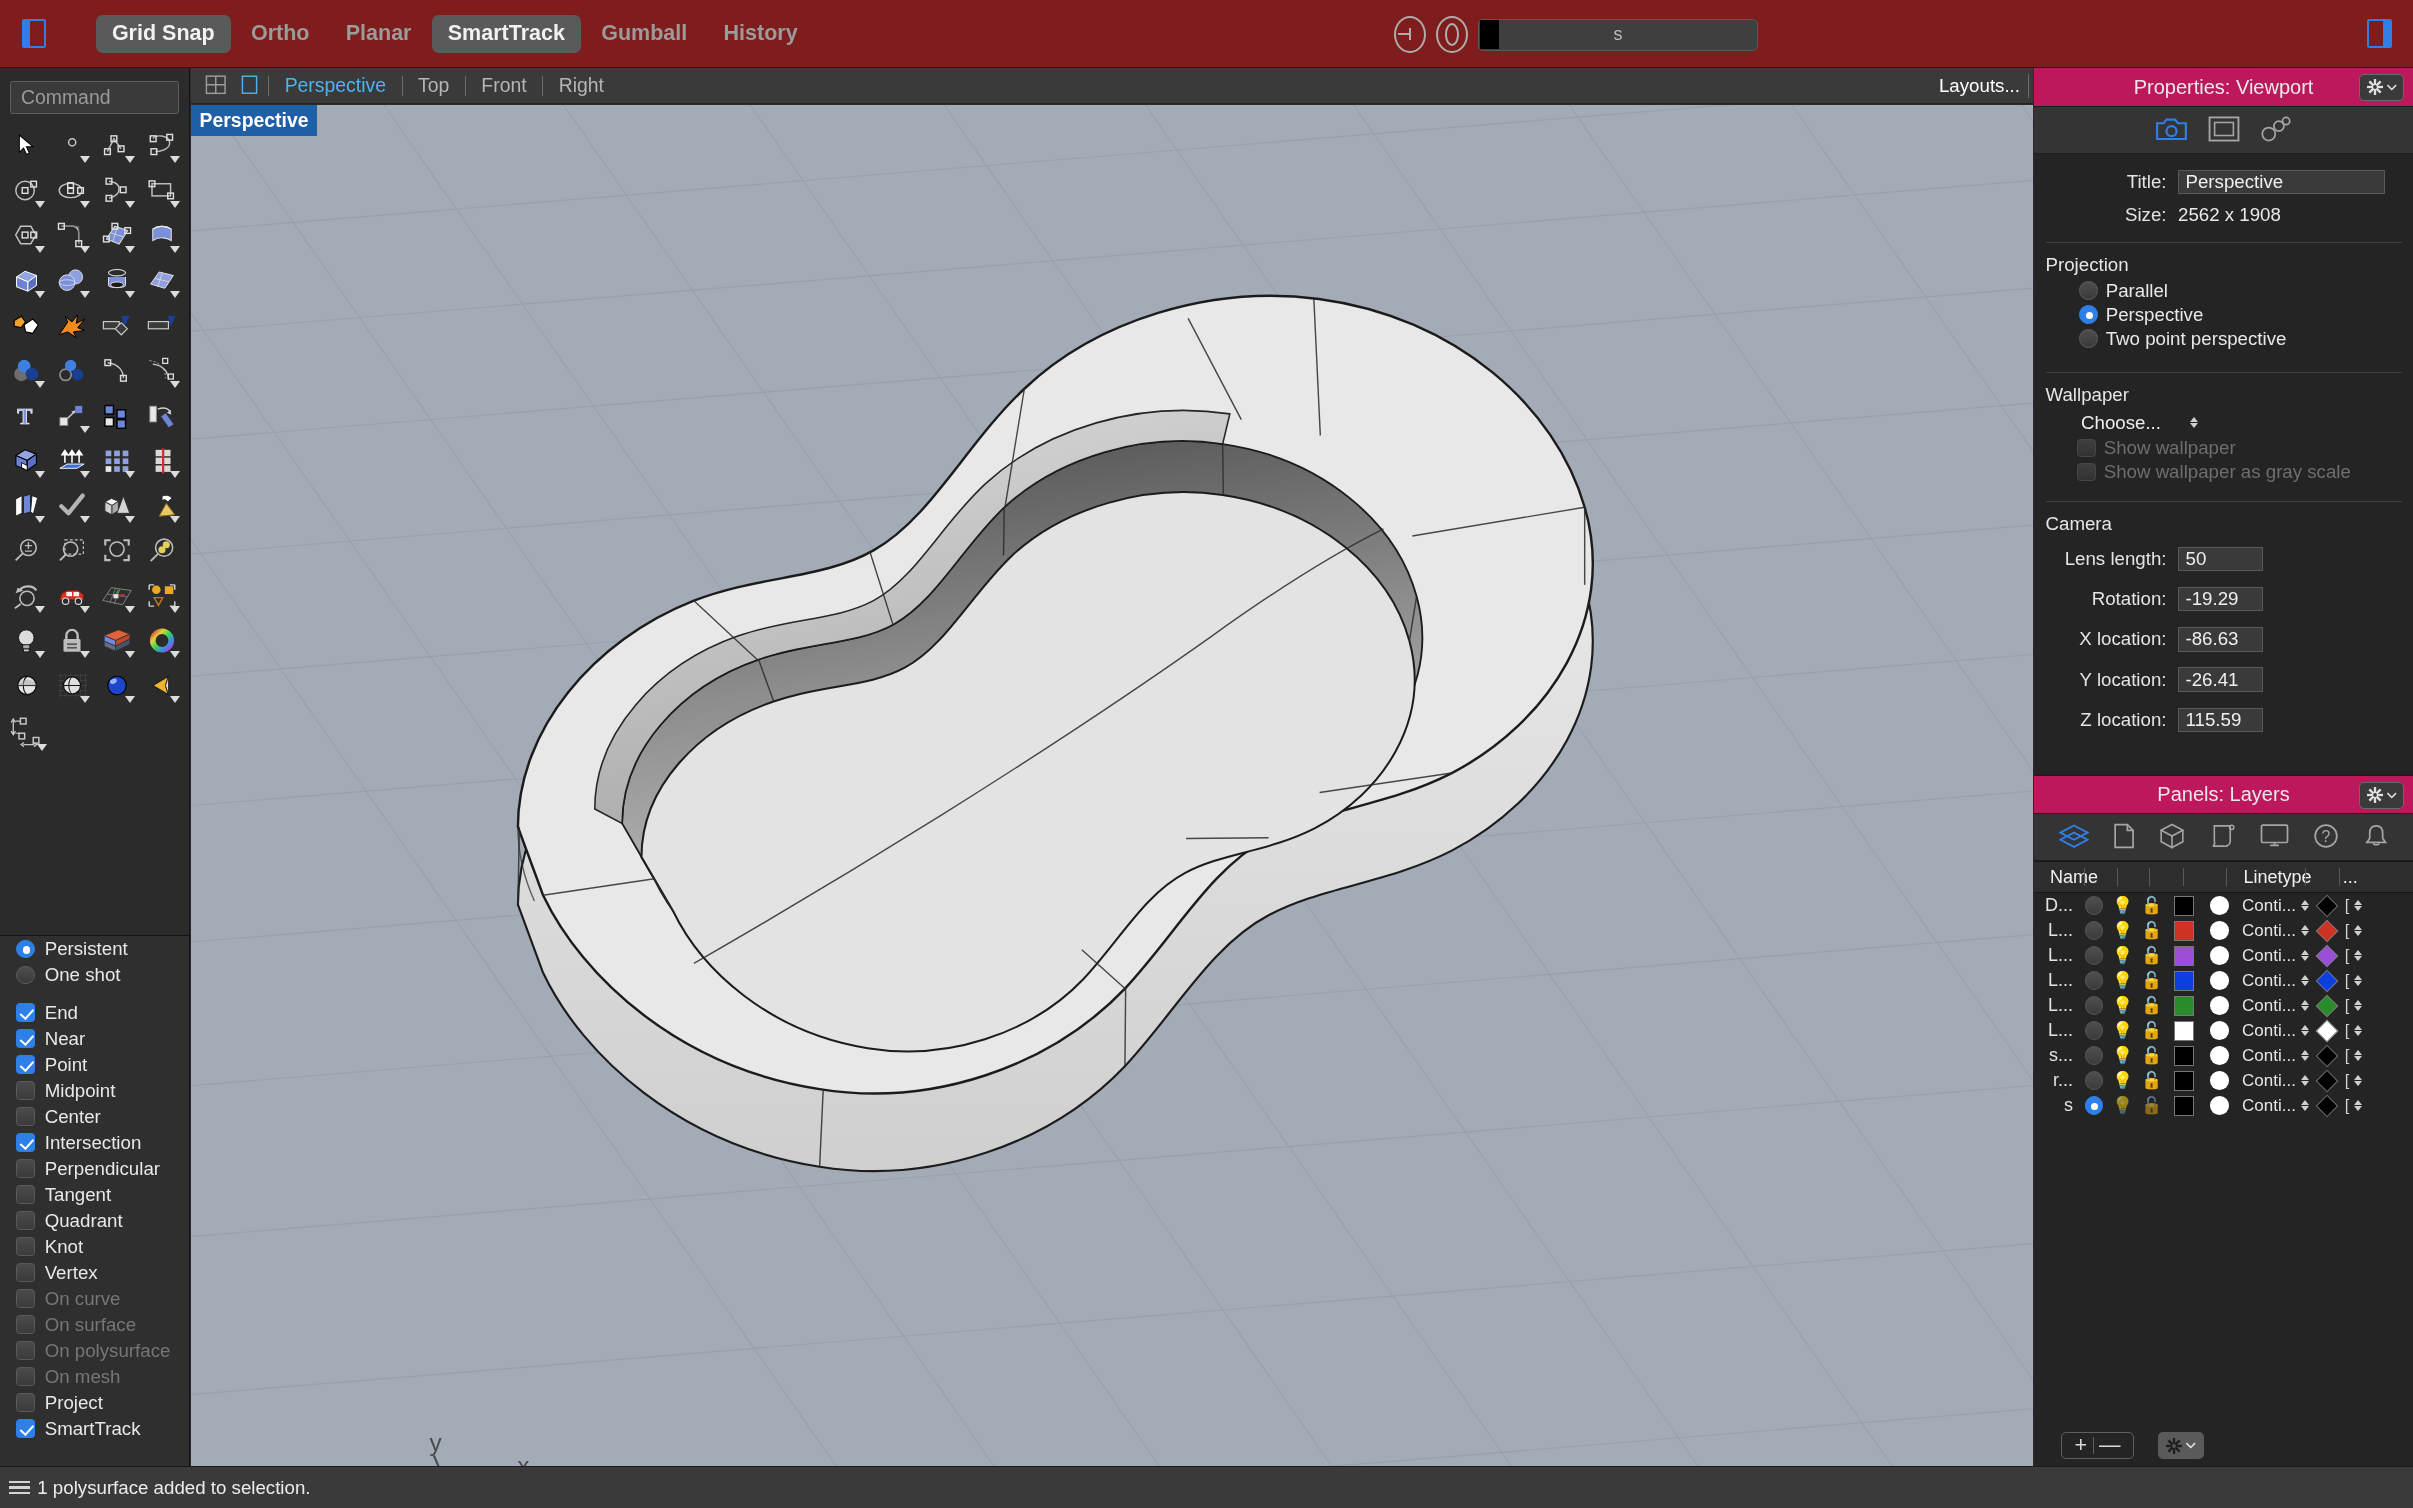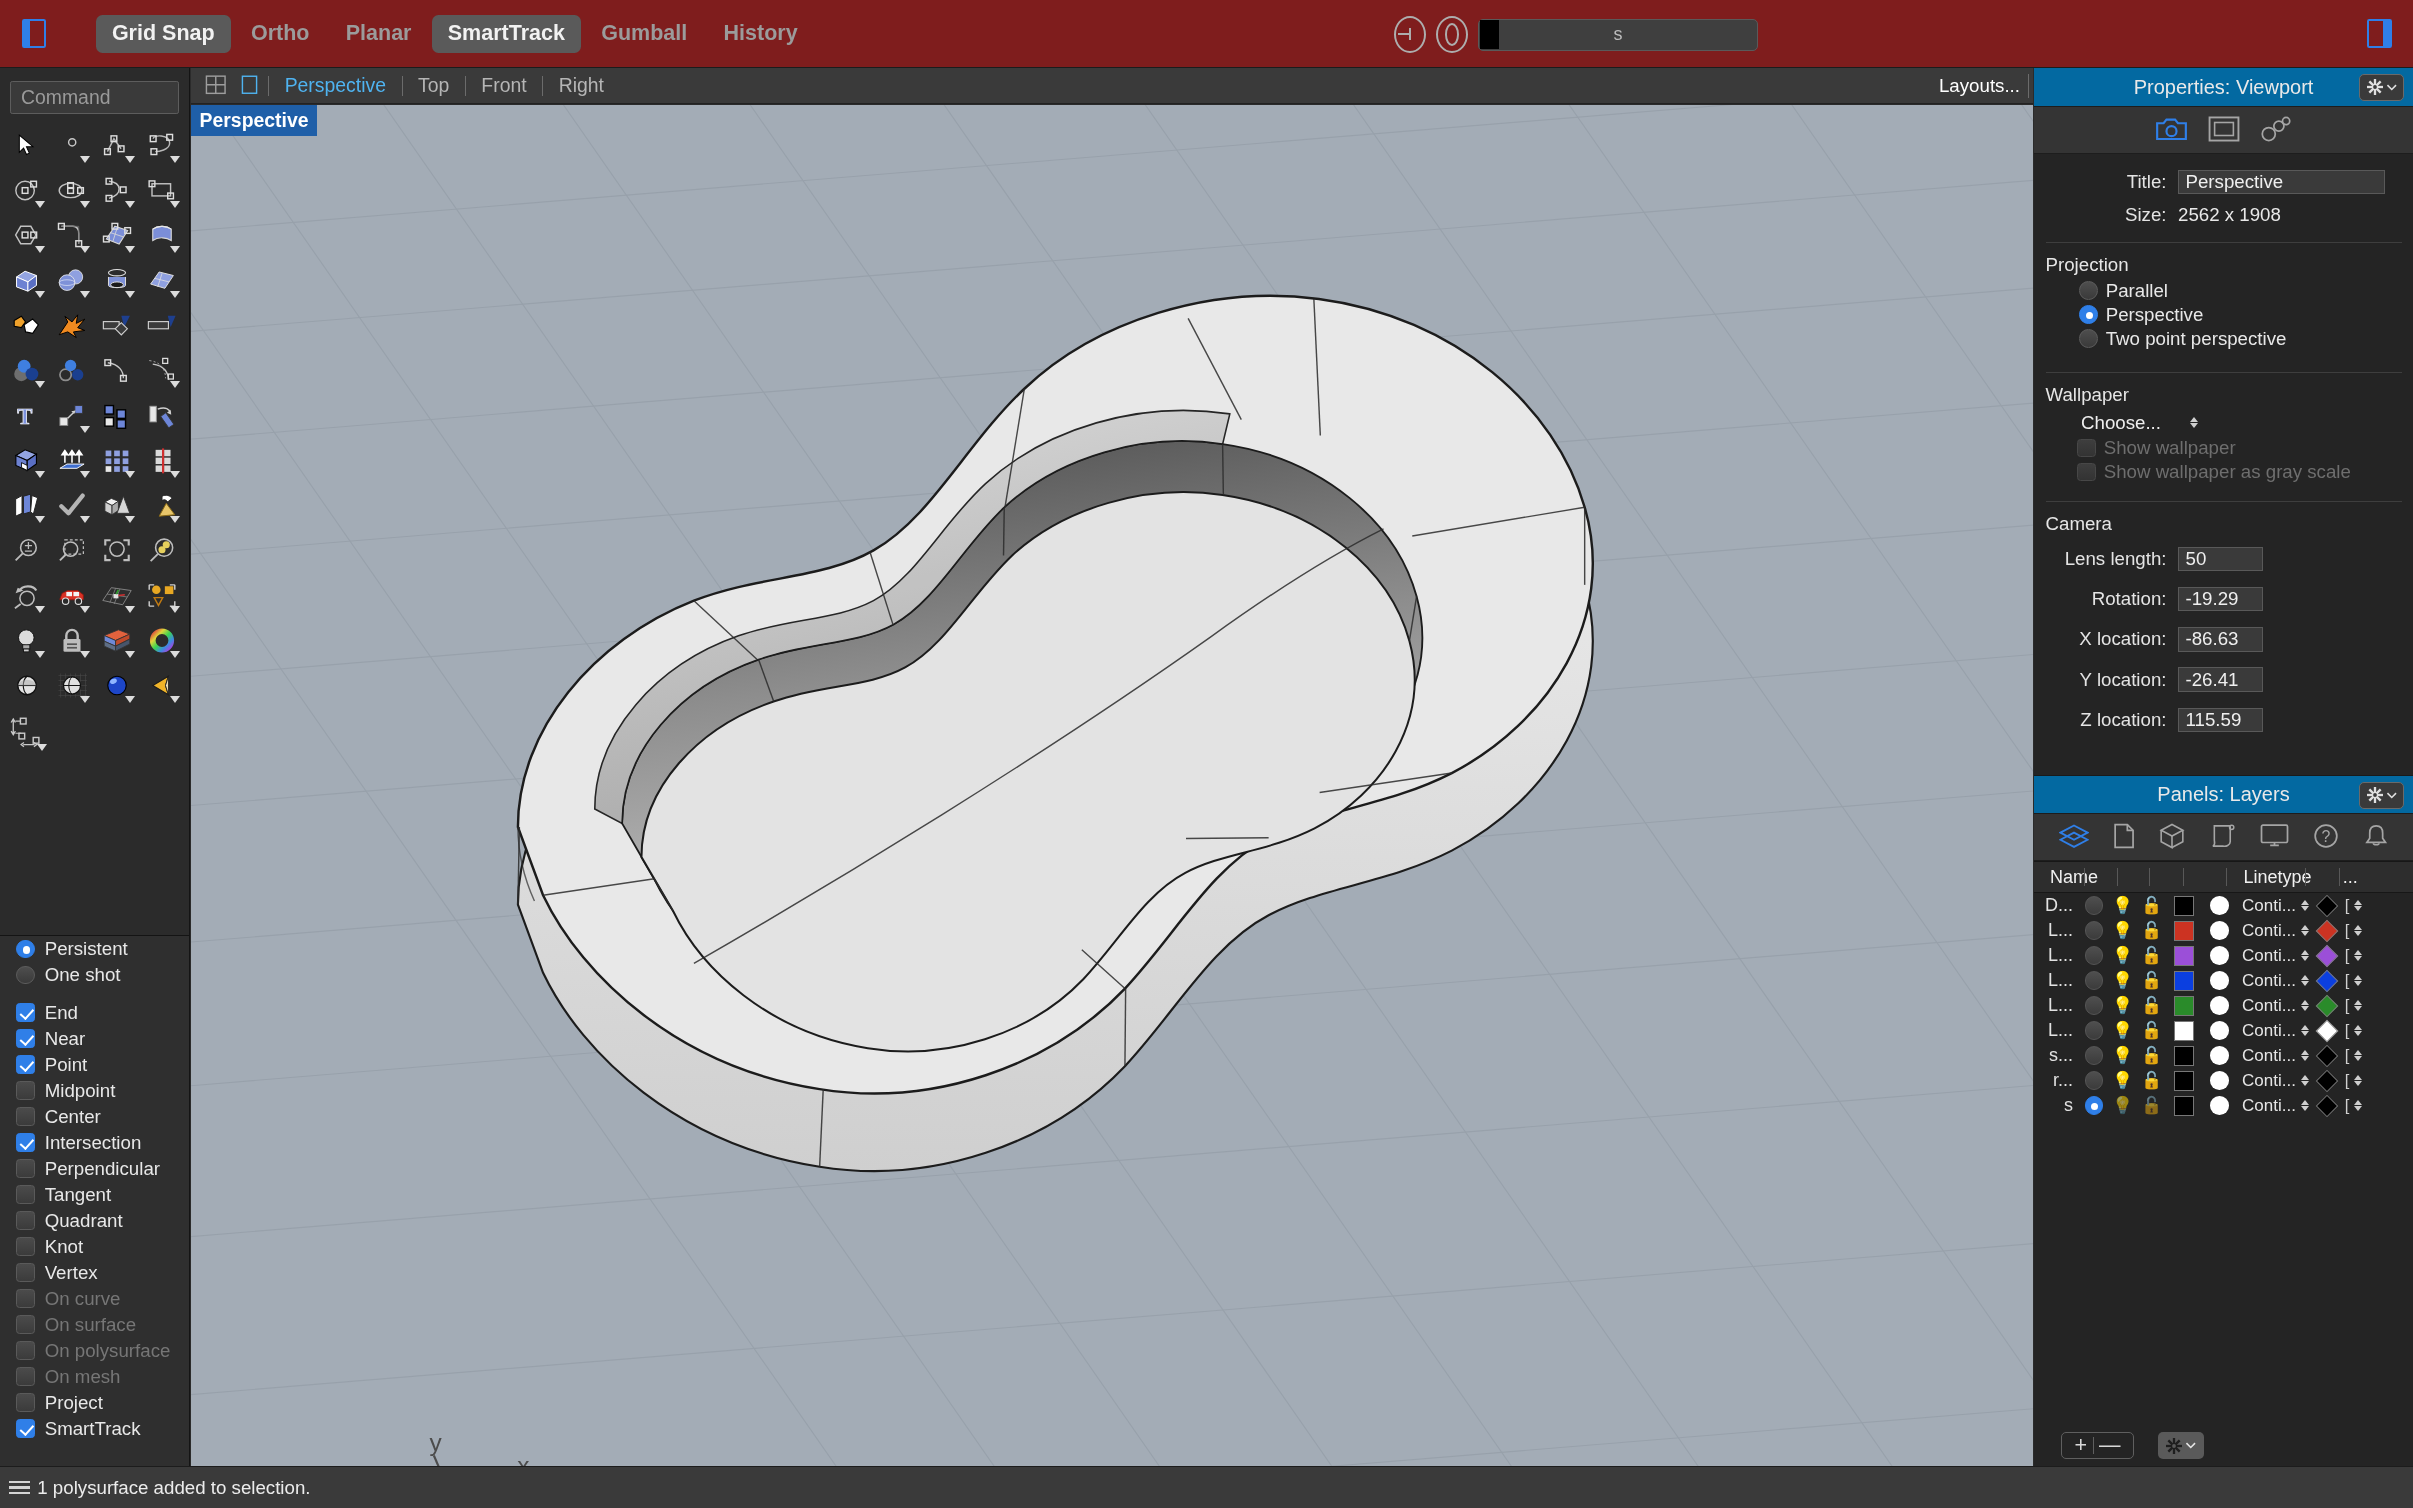--- a/index.html
+++ b/index.html
@@ -145,21 +145,21 @@
     background: #1f5fa8; color: #fff; font-size: 19.4px; font-weight: bold;
     padding: 3.6px 8.6px 4.3px 8.6px;
   }
 
   
   #rightcol {
     position: absolute; left: 2034px; top: 68px; width: 379px; height: 1399px;
     background: #242424;
   }
   .ptitlebar {
-    height: 39px; background: #0369a1; border-bottom: 0.7px solid #1d1d1d;
+    height: 39px; background: #be185d; border-bottom: 0.7px solid #1d1d1d;
     display: flex; align-items: center; justify-content: center; position: relative;
   }
   .ptitle { font-size: 20px; color: #e9e9e9; }
   .gearbtn {
     position: absolute; right: 8.6px; top: 5.7px; height: 27px; width: 45px;
     border: 0.7px solid #6a6a6a; border-radius: 5px;
     display: flex; align-items: center; justify-content: center; gap: 2.9px;
     background: #3a3a3a;
   }
   .ptoolrow {

